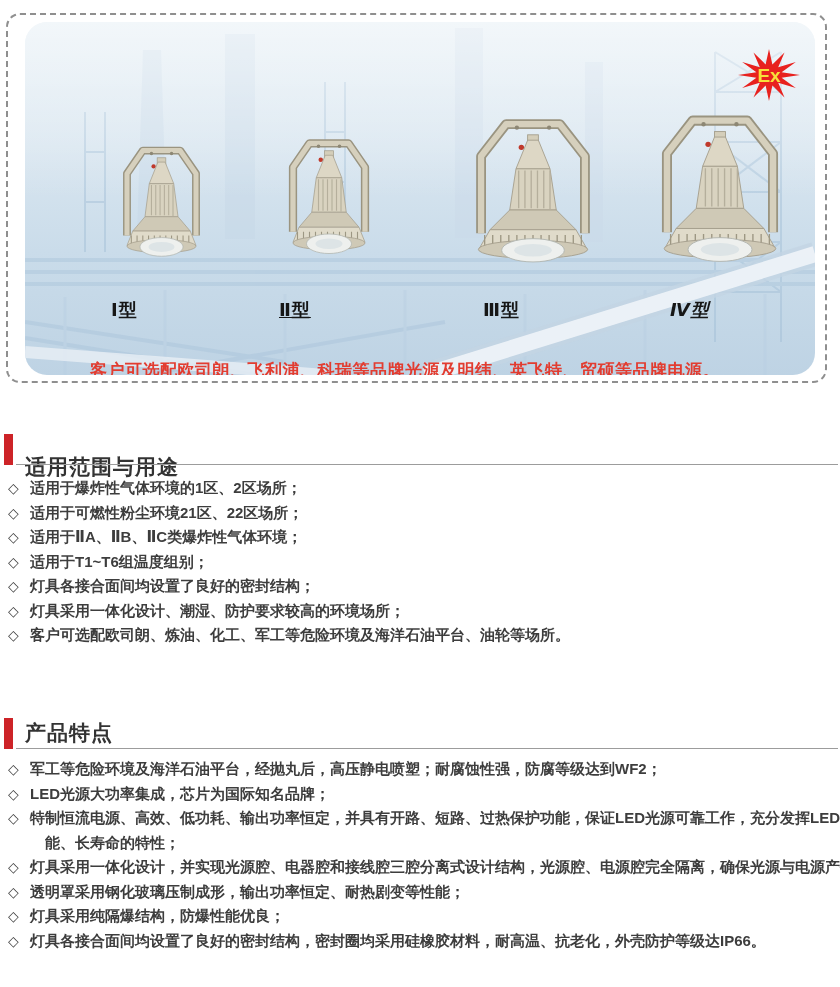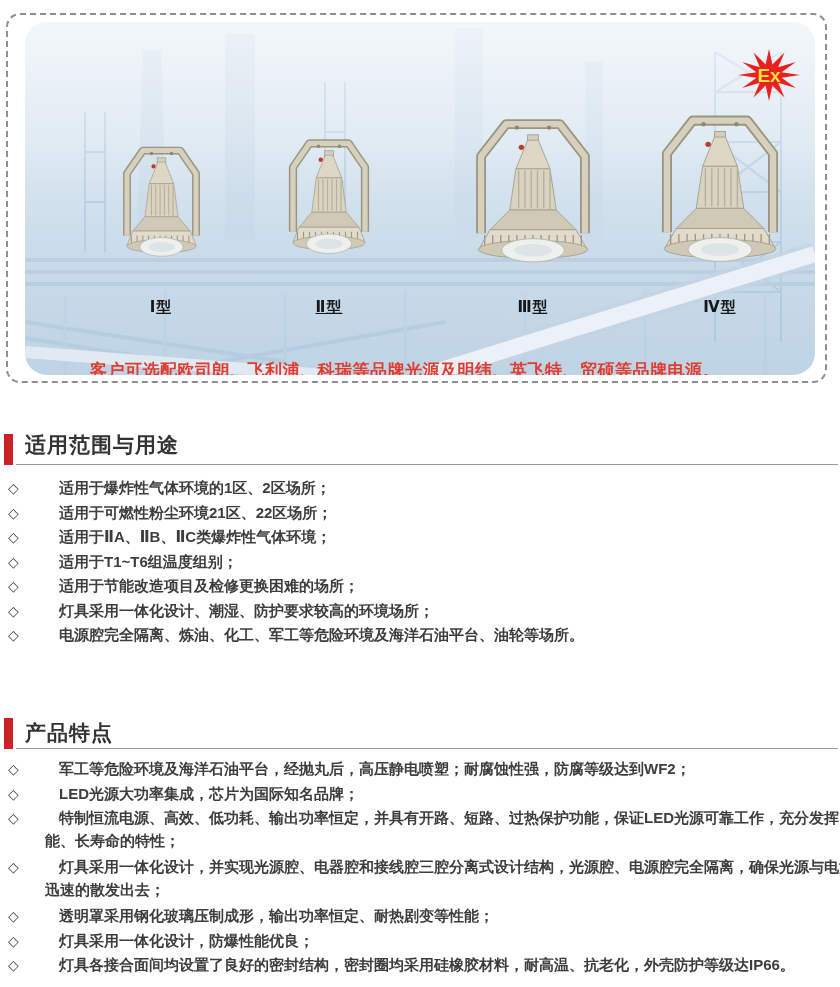--- a/index.html
+++ b/index.html
@@ -27,59 +27,59 @@
   }
   .backdrop { position:absolute; left:0; top:0; }
 
   .lamp { position:absolute; }
   .lamp-1 { left:79px;  top:100px; width:115px; height:165px; }
   .lamp-2 { left:244px; top:90px;  width:120px; height:175px; }
   .lamp-3 { left:429px; top:77px;  width:158px; height:188px; }
   .lamp-4 { left:614px; top:73px;  width:162px; height:192px; }
 
   .model-label {
-    position:absolute; top:276px; width:100px; text-align:center;
-    font-size:15px; font-weight:bold; color:#161616; letter-spacing:1px;
+    position:absolute; top:276px; width:100px; text-align:left;
+    font-size:18px; font-weight:bold; color:#161616; letter-spacing:1px;
   }
   .model-label-1 { left:86px; }
   .model-label-2 { left:254px;text-decoration:underline; }
   .model-label-3 { left:458px; }
-  .model-label-4 { left:645px; }
+  .model-label-4 { left:645px;font-style:italic; }
 
   .brand-note {
     position:absolute; left:25px; top:337px; width:710px; text-align:center;
     font-size:17px; font-weight:bold; color:#e23c30; letter-spacing:0.5px;
   }
 
   .ex-mark { position:absolute; left:712px; top:26px; width:64px; height:54px; }
 
   
   .section-bar { position:absolute; left:4px; width:9px; height:31px; background:#cd2328; }
   .section-title {
     position:absolute; left:25px; font-size:21px; font-weight:bold; color:#333333;
     letter-spacing:1px;
   }
   .section-rule { position:absolute; left:16px; width:822px; height:1px; background:#9c9c9c; }
 
-  .bar-1 { top:434px; }  .title-1 { top:431px; }  .rule-1 { top:464px; }
+  .bar-1 { top:434px; }  .title-1 { top:453px; }  .rule-1 { top:464px; }
   .bar-2 { top:718px; }  .title-2 { top:719px; }  .rule-2 { top:748px; }
 
   .feature-list { position:absolute; left:8px; width:828px; list-style:none; }
   .list-1 { top:476px; }
   .list-2 { top:757px; }
   .feature-list li { display:flex; align-items:flex-start; }
   .bullet {
     flex:none; width:22px; font-size:14px; line-height:24.5px; color:#3d3d3d;
   }
   .li-content { flex:1; min-width:0; }
   .li-line {
     height:24.5px; line-height:24.5px; white-space:nowrap;
-    font-size:15px; font-weight:bold; color:#3d3d3d;margin-left:29px;
-  }
-  .li-line2 { margin-left:15px;font-family:Liberation Mono, monospace; }
+    font-size:15px; font-weight:bold; color:#3d3d3d;
+  }
+  .li-line2 { margin-left:15px; }
 </style>
 </head>
 <body>
 
 <svg width="0" height="0" style="position:absolute" aria-hidden="true">
   <defs>
     <symbol id="lamp-narrow" viewBox="0 0 160 210">
       <path d="M32 148 L32 62 L54 30 L106 30 L128 62 L128 148" fill="none" stroke="#9a9480" stroke-width="11" stroke-linejoin="round"></path>
       <path d="M32 148 L32 62 L54 30 L106 30 L128 62 L128 148" fill="none" stroke="#d6d0bd" stroke-width="7" stroke-linejoin="round"></path>
       <circle cx="66" cy="34" r="2.4" fill="#8d8774"></circle>
@@ -186,29 +186,29 @@
   <li>
     <span class="bullet">◇</span>
     <span class="li-content"><span class="li-line">适用于ⅡA、ⅡB、ⅡC类爆炸性气体环境；</span></span>
   </li>
   <li>
     <span class="bullet">◇</span>
     <span class="li-content"><span class="li-line">适用于T1~T6组温度组别；</span></span>
   </li>
   <li>
     <span class="bullet">◇</span>
-    <span class="li-content"><span class="li-line">适用于节能改造项目及检修更换困难的场所；</span></span>
+    <span class="li-content"><span class="li-line">灯具各接合面间均设置了良好的密封结构；</span></span>
   </li>
   <li>
     <span class="bullet">◇</span>
     <span class="li-content"><span class="li-line">灯具采用一体化设计、潮湿、防护要求较高的环境场所；</span></span>
   </li>
   <li>
     <span class="bullet">◇</span>
-    <span class="li-content"><span class="li-line">电源腔完全隔离、炼油、化工、军工等危险环境及海洋石油平台、油轮等场所。</span></span>
+    <span class="li-content"><span class="li-line">客户可选配欧司朗、炼油、化工、军工等危险环境及海洋石油平台、油轮等场所。</span></span>
   </li>
 </ul>
 
 <div class="section-bar bar-2"></div>
 <div class="section-title title-2">产品特点</div>
 <div class="section-rule rule-2"></div>
 
 <ul class="feature-list list-2">
   <li>
     <span class="bullet">◇</span>
@@ -222,28 +222,27 @@
     <span class="bullet">◇</span>
     <span class="li-content">
       <span class="li-line" style="display:block">特制恒流电源、高效、低功耗、输出功率恒定，并具有开路、短路、过热保护功能，保证LED光源可靠工作，充分发挥LED高光效、节</span>
       <span class="li-line li-line2" style="display:block">能、长寿命的特性；</span>
     </span>
   </li>
   <li>
     <span class="bullet">◇</span>
     <span class="li-content">
       <span class="li-line" style="display:block">灯具采用一体化设计，并实现光源腔、电器腔和接线腔三腔分离式设计结构，光源腔、电源腔完全隔离，确保光源与电源产生的热量能</span>
-      <span class="li-line li-line2" style="display:block">迅速的散发出去；</span>
     </span>
   </li>
   <li>
     <span class="bullet">◇</span>
     <span class="li-content"><span class="li-line">透明罩采用钢化玻璃压制成形，输出功率恒定、耐热剧变等性能；</span></span>
   </li>
   <li>
     <span class="bullet">◇</span>
-    <span class="li-content"><span class="li-line">灯具采用一体化设计，防爆性能优良；</span></span>
+    <span class="li-content"><span class="li-line">灯具采用纯隔爆结构，防爆性能优良；</span></span>
   </li>
   <li>
     <span class="bullet">◇</span>
     <span class="li-content"><span class="li-line">灯具各接合面间均设置了良好的密封结构，密封圈均采用硅橡胶材料，耐高温、抗老化，外壳防护等级达IP66。</span></span>
   </li>
 </ul>
 
 </body></html>

